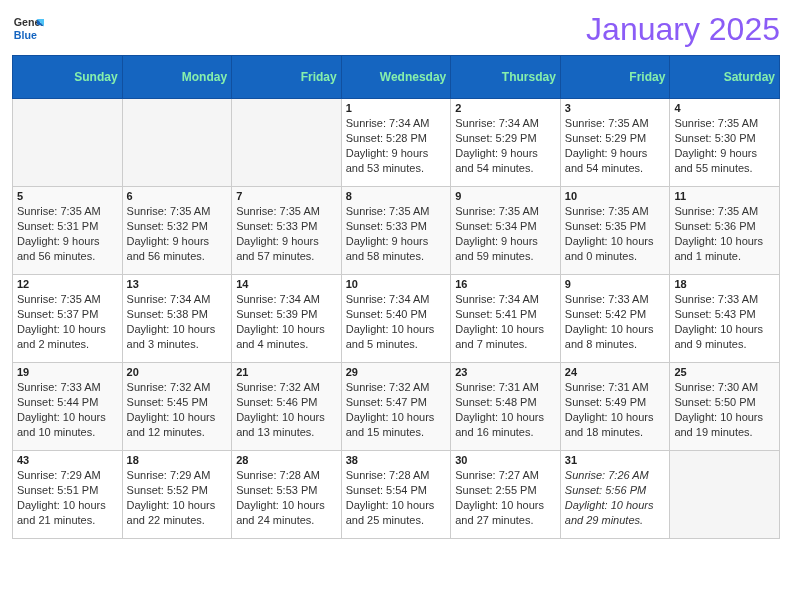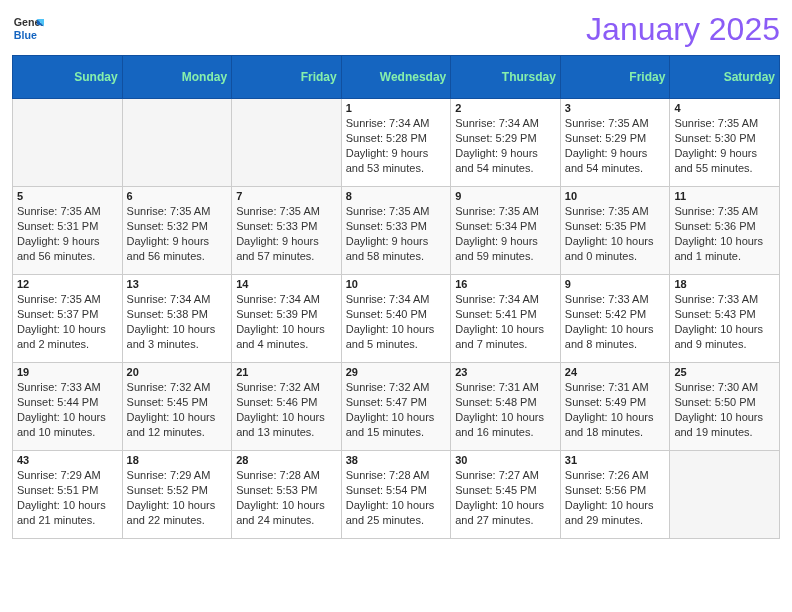--- a/index.html
+++ b/index.html
@@ -329,27 +329,27 @@
           <td>
             <div class="day-num">38</div>
             <div class="day-info" style="white-space: pre-line;">Sunrise: 7:28 AM
 Sunset: 5:54 PM
 Daylight: 10 hours
 and 25 minutes.</div>
           </td>
           <td>
             <div class="day-num">30</div>
             <div class="day-info" style="white-space: pre-line;">Sunrise: 7:27 AM
-Sunset: 5:45 PM
+Sunset: 2:55 PM
 Daylight: 10 hours
 and 27 minutes.</div>
           </td>
           <td>
             <div class="day-num">31</div>
-            <div class="day-info" style="white-space: pre-line;">Sunrise: 7:26 AM
+            <div class="day-info" style="white-space: pre-line; font-style: italic;">Sunrise: 7:26 AM
 Sunset: 5:56 PM
 Daylight: 10 hours
 and 29 minutes.</div>
           </td>
           <td class="empty"></td>
         </tr>
       </tbody>
   </table>
 </div>
 

